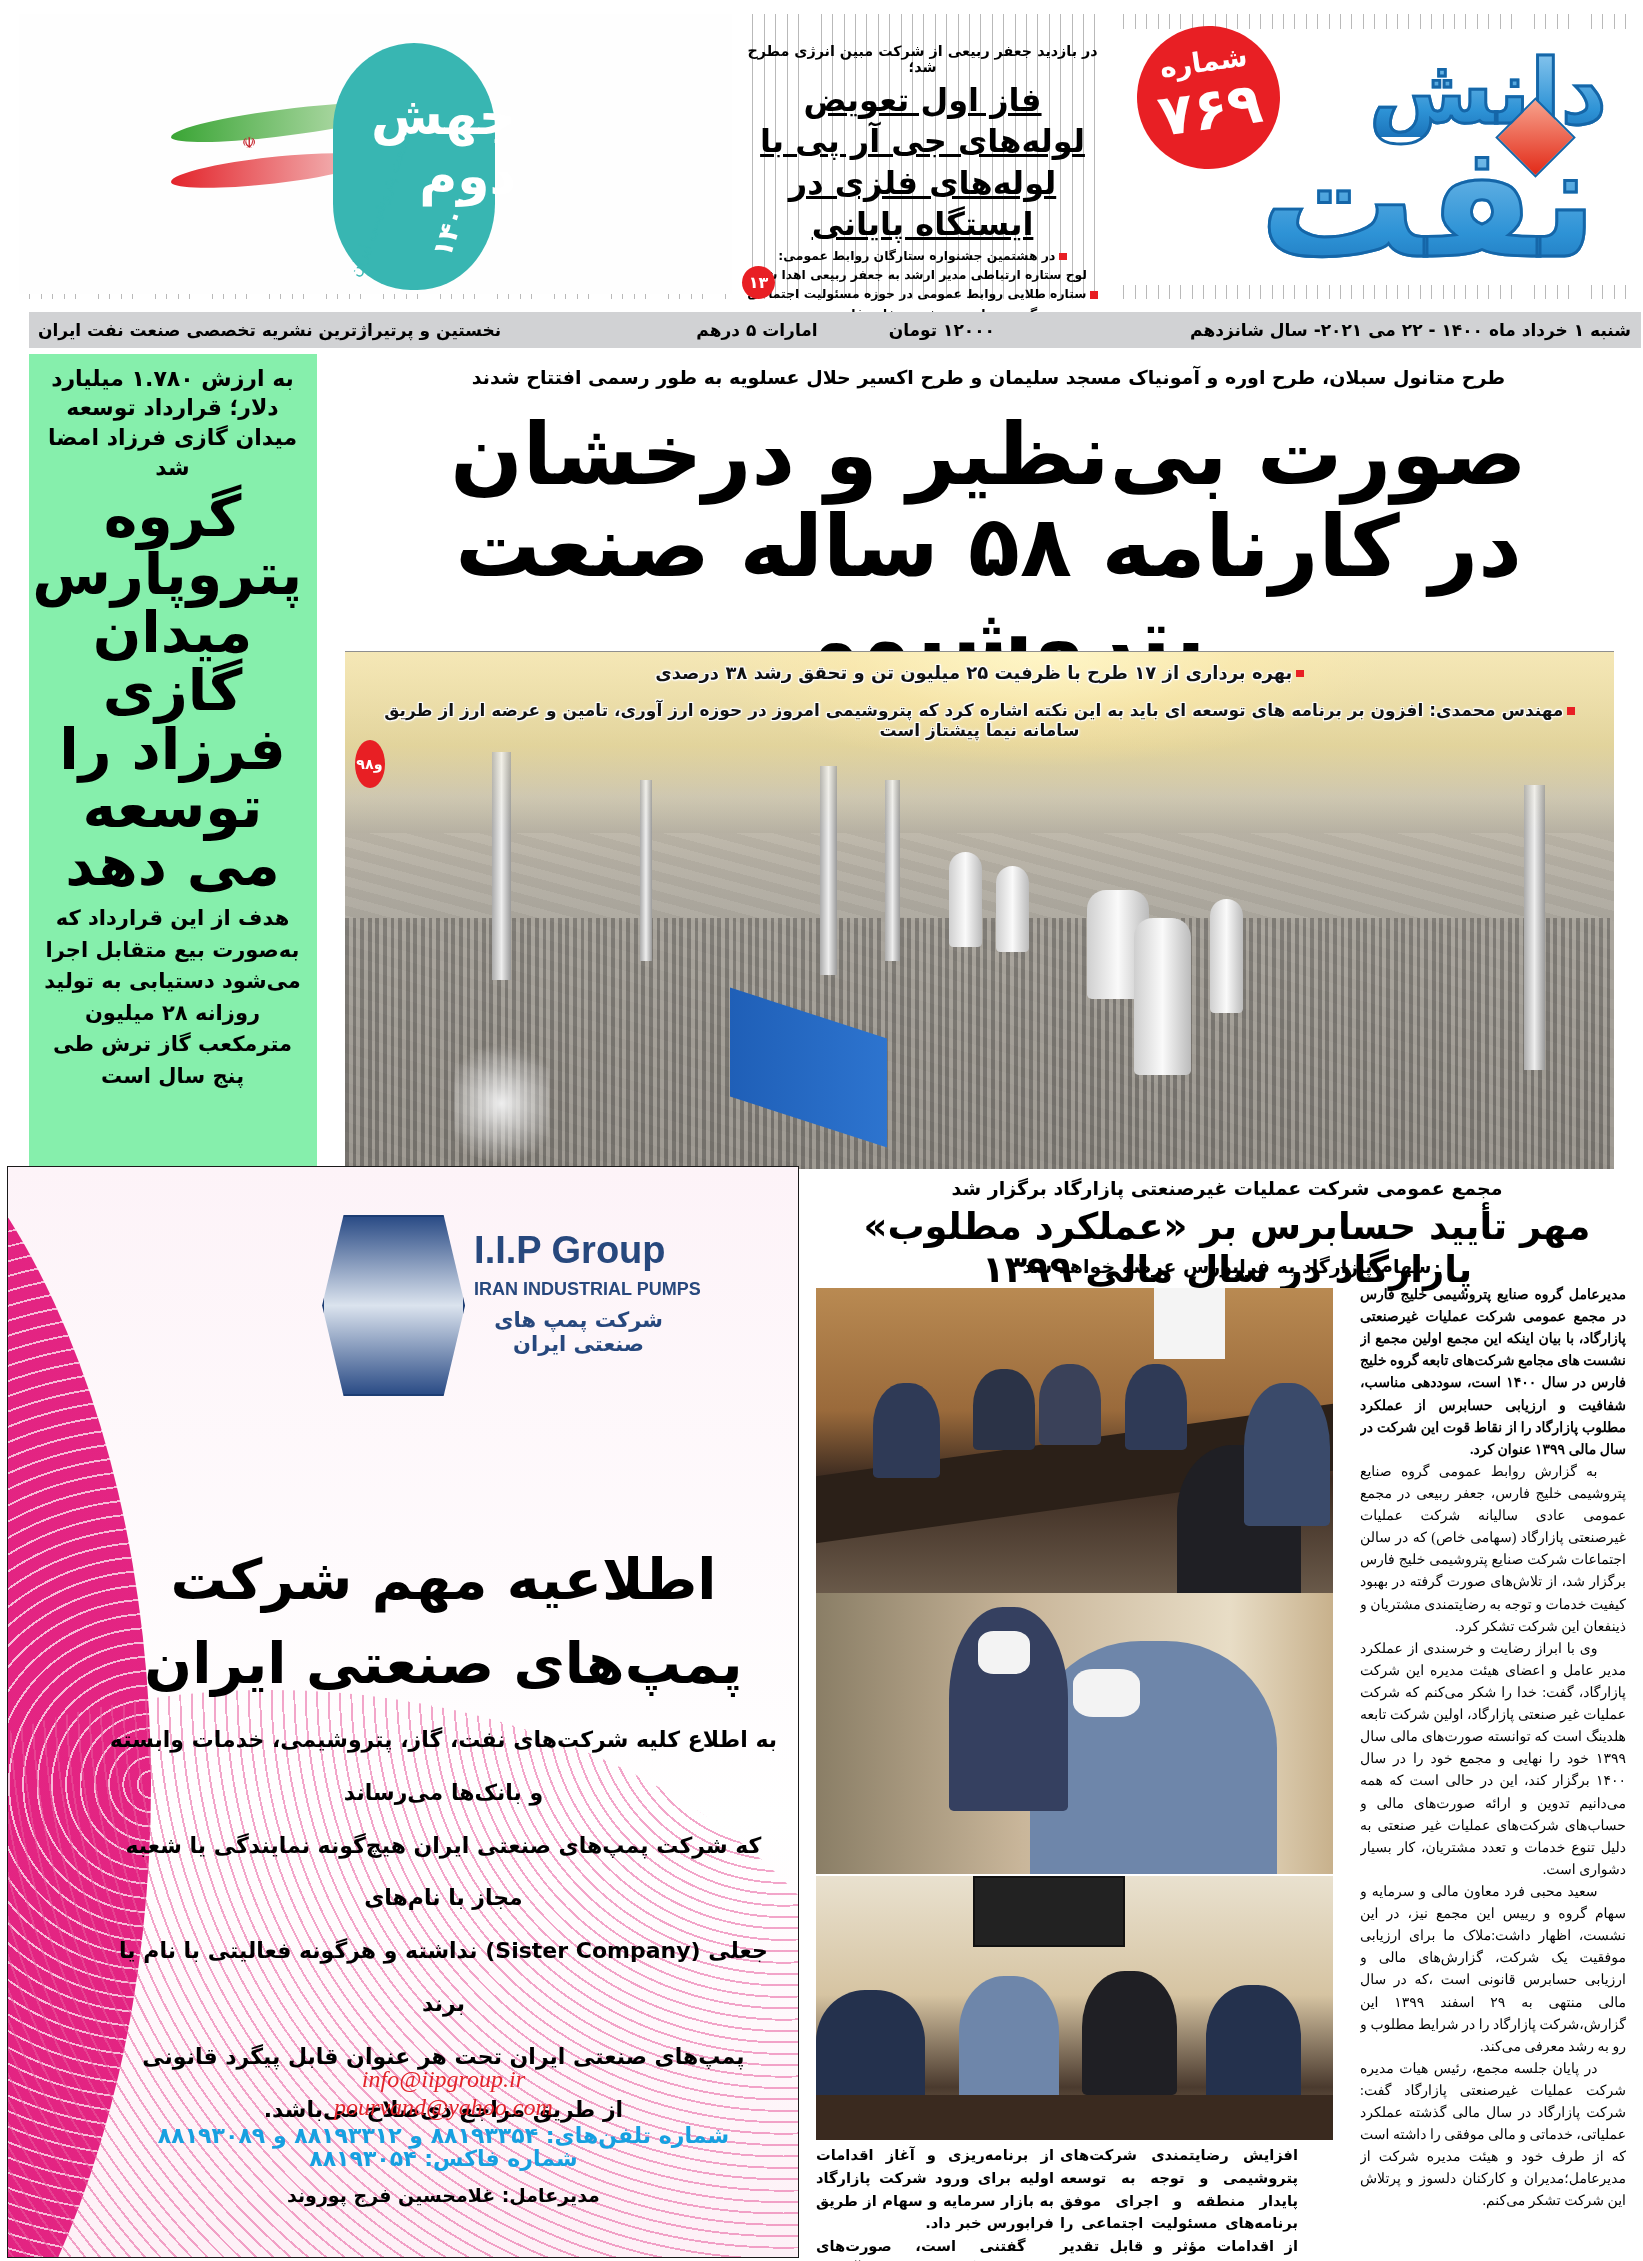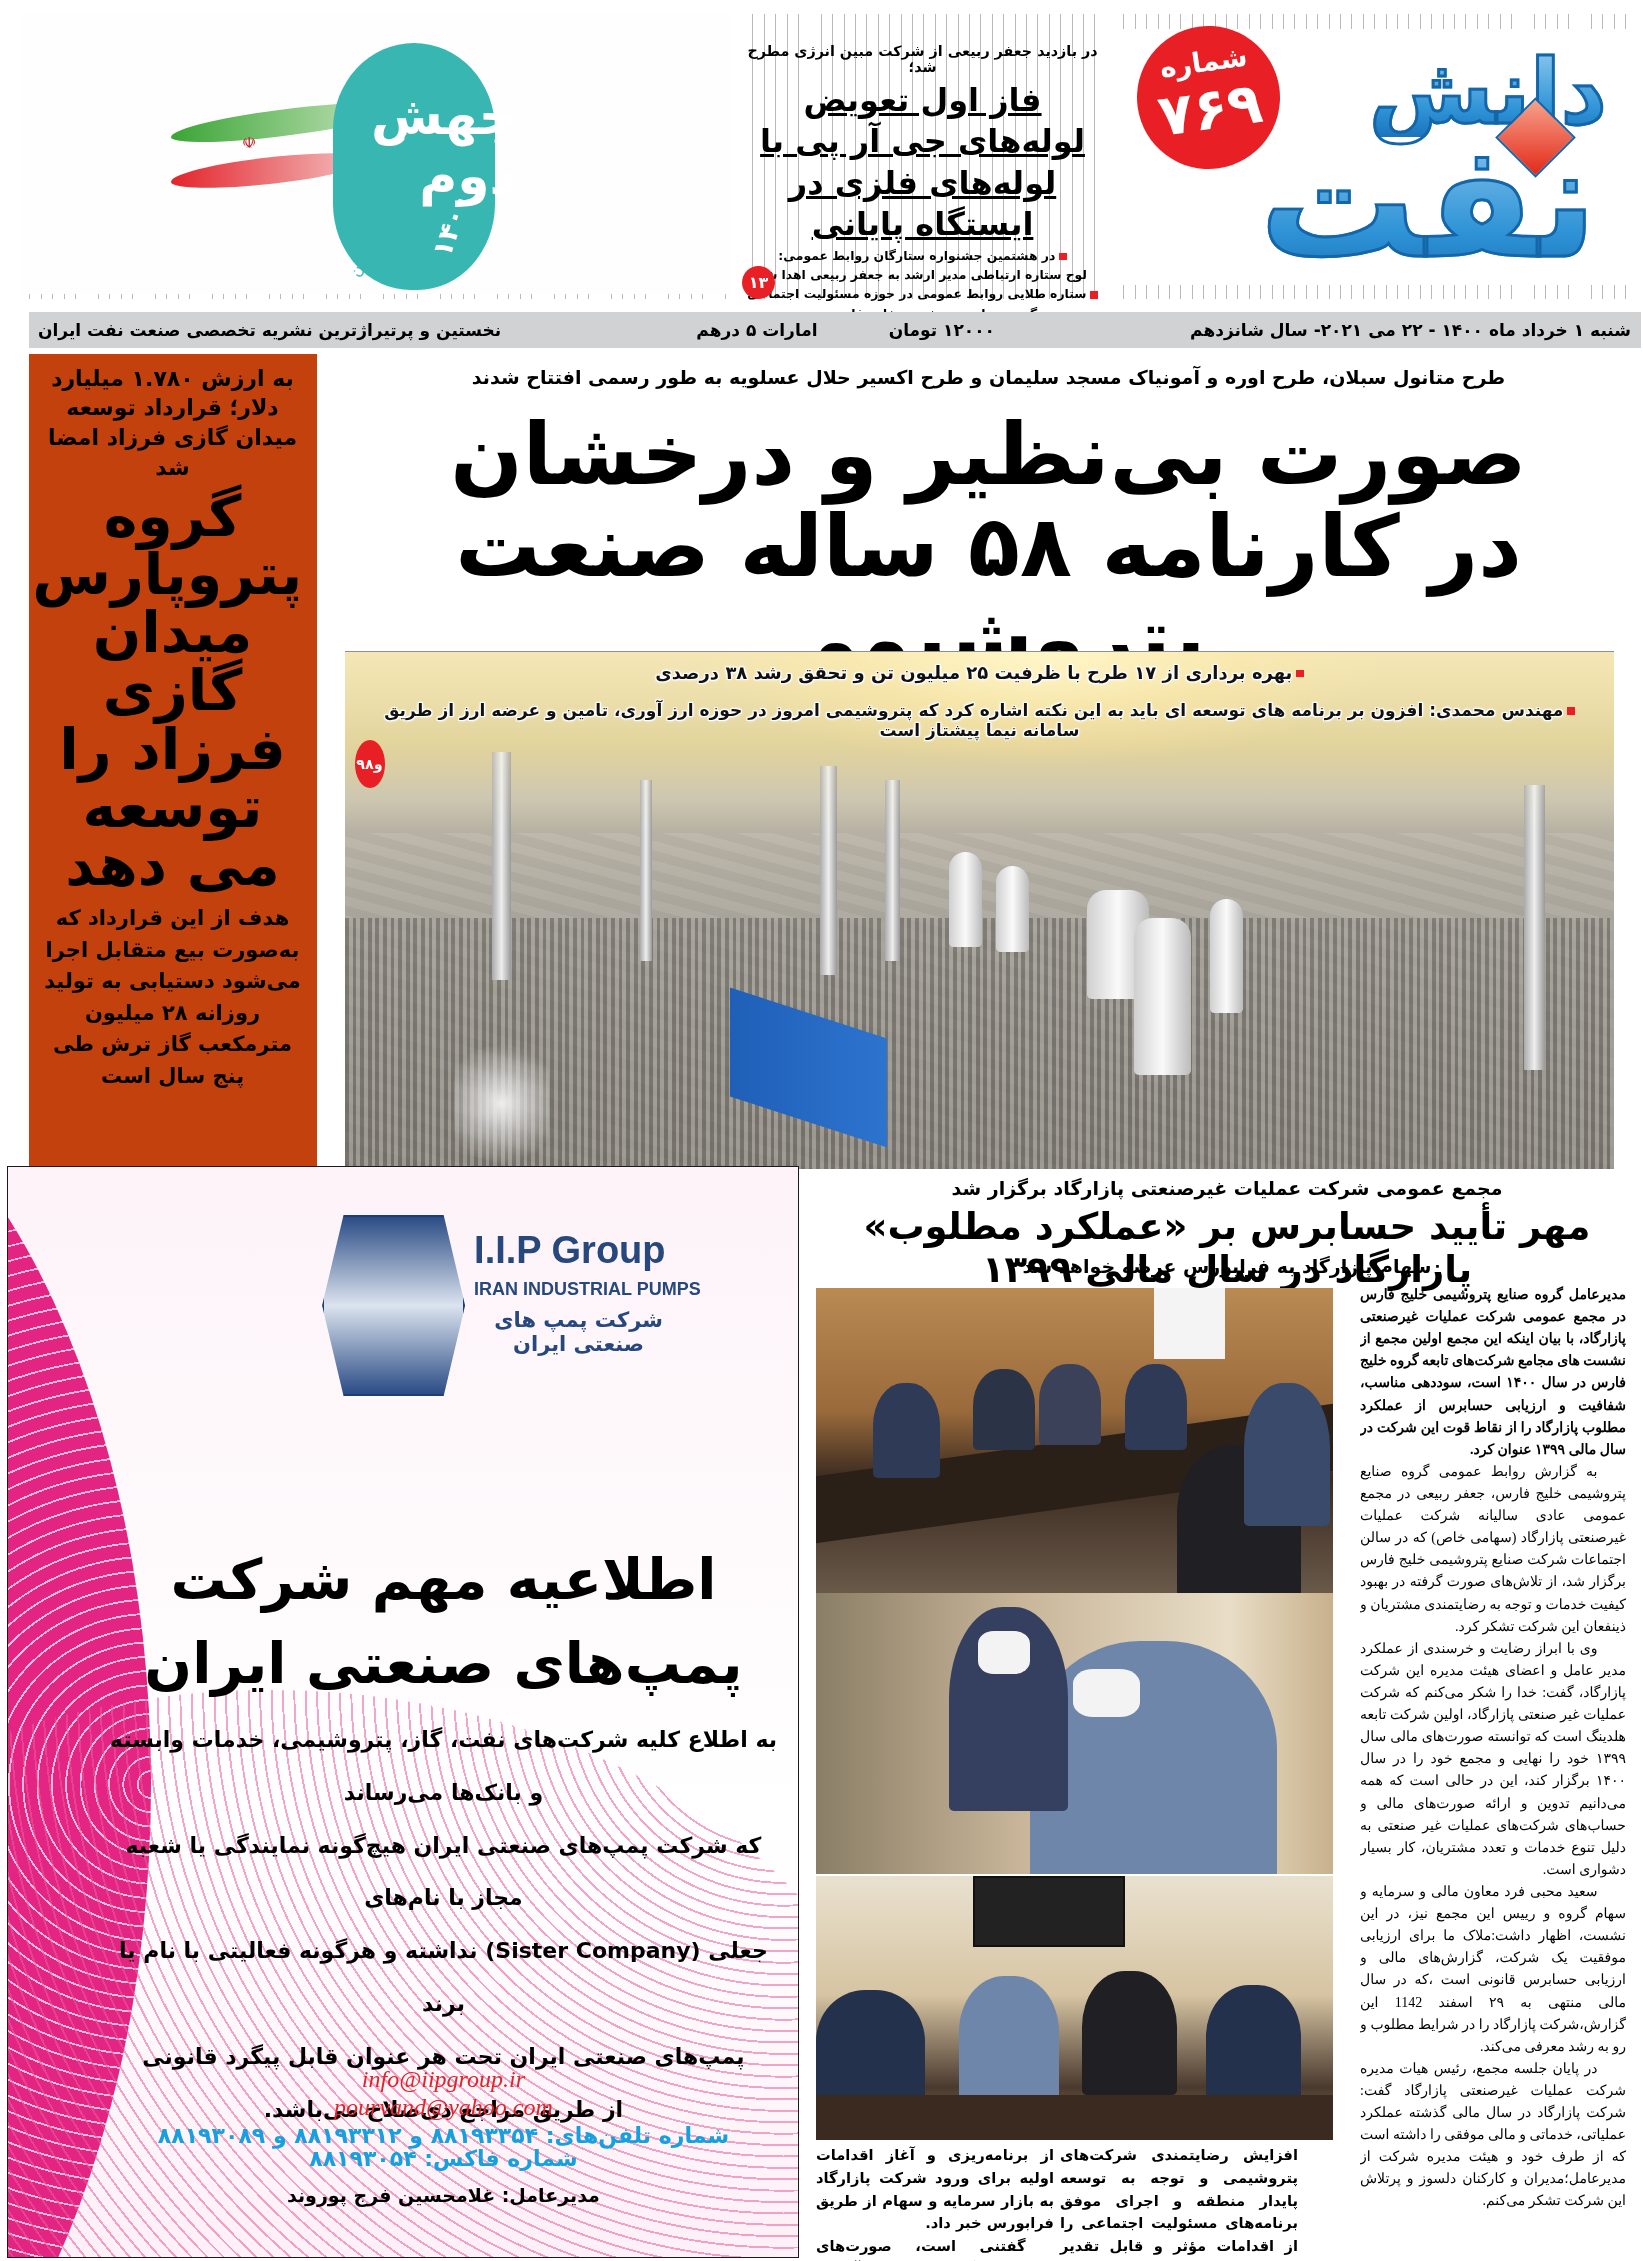--- a/index.html
+++ b/index.html
@@ -89,21 +89,21 @@
   .lead-sub {
     position: absolute; right: 14.3px; left: 14.3px; text-align: center; color: #111; font-weight: bold;
     text-shadow: 0 0 3.8px #fff, 0 0 3.8px #fff, 0 0 1.9px #fff, 1px 1px 0 #fff, -1px -1px 0 #fff, 1px -1px 0 #fff, -1px 1px 0 #fff;
   }
   #lead-sub-1 { top: 9.5px; font-size: 18px; }
   #lead-sub-2 { top: 48px; font-size: 17px; }
   #lead-page { left: 9.5px; top: 88px; width: 30px; height: 48px; border-radius: 50%; font-size: 14.3px; line-height: 48px; }
 
   
   #farzad-box {
-    left: 28.5px; top: 354px; width: 288px; height: 844px; background: #c2410c;
+    left: 28.5px; top: 354px; width: 288px; height: 844px; background: #86efac;
     text-align: center; padding: 9.5px 14.3px 0;
   }
   .fz-kicker { font-size: 22px; font-weight: bold; line-height: 1.35; }
   .fz-title { font-size: 57px; font-weight: bold; line-height: 1.02; margin-top: 4.8px; }
   .fz-body { font-size: 21px; font-weight: bold; line-height: 1.5; margin-top: 9.5px; }
   #fz-page { left: 43px; bottom: 10.5px; width: 33px; height: 20px; border-radius: 50%; font-size: 11.4px; line-height: 20px; }
 
   
   #ad {
     left: 7.1px; top: 1166px; width: 792px; height: 1092px; border: 1.9px solid #1a1a1a;
@@ -290,21 +290,21 @@
   <div class="person" style="left:143px; top:100px; width:100px; height:124px; background:#6e86aa;"></div>
   <div class="person" style="left:266px; top:95px; width:95px; height:124px; background:#1f1f24;"></div>
   <div class="person" style="left:390px; top:109px; width:95px; height:114px; background:#24314d;"></div>
   <div style="position:absolute; left:0; top:219px; width:517px; height:45px; background:#3a2a1f;"></div>
 </div>
 
 <div id="pz-col-right" class="abs">
   <p class="lead">مدیرعامل گروه صنایع پتروشیمی خلیج فارس در مجمع عمومی شرکت عملیات غیرصنعتی پازارگاد، با بیان اینکه این مجمع اولین مجمع از نشست های مجامع شرکت‌های تابعه گروه خلیج فارس در سال ۱۴۰۰ است، سوددهی مناسب، شفافیت و ارزیابی حسابرس از عملکرد مطلوب پازارگاد را از نقاط قوت این شرکت در سال مالی ۱۳۹۹ عنوان کرد.</p>
   <p>به گزارش روابط عمومی گروه صنایع پتروشیمی خلیج فارس، جعفر ربیعی در مجمع عمومی عادی سالیانه شرکت عملیات غیرصنعتی پازارگاد (سهامی خاص) که در سالن اجتماعات شرکت صنایع پتروشیمی خلیج فارس برگزار شد، از تلاش‌های صورت گرفته در بهبود کیفیت خدمات و توجه به رضایتمندی مشتریان و ذینفعان این شرکت تشکر کرد.</p>
   <p>وی با ابراز رضایت و خرسندی از عملکرد مدیر عامل و اعضای هیئت مدیره این شرکت پازارگاد، گفت: خدا را شکر می‌کنم که شرکت عملیات غیر صنعتی پازارگاد، اولین شرکت تابعه هلدینگ است که توانسته صورت‌های مالی سال ۱۳۹۹ خود را نهایی و مجمع خود را در سال ۱۴۰۰ برگزار کند، این در حالی است که همه می‌دانیم تدوین و ارائه صورت‌های مالی و حساب‌های شرکت‌های عملیات غیر صنعتی به دلیل تنوع خدمات و تعدد مشتریان، کار بسیار دشواری است.</p>
-  <p>سعید محبی فرد معاون مالی و سرمایه و سهام گروه و رییس این مجمع نیز، در این نشست، اظهار داشت:ملاک ما برای ارزیابی موفقیت یک شرکت، گزارش‌های مالی و ارزیابی حسابرس قانونی است ،که در سال مالی منتهی به ۲۹ اسفند 1142 این گزارش،شرکت پازارگاد را در شرایط مطلوب و رو به رشد معرفی می‌کند.</p>
+  <p>سعید محبی فرد معاون مالی و سرمایه و سهام گروه و رییس این مجمع نیز، در این نشست، اظهار داشت:ملاک ما برای ارزیابی موفقیت یک شرکت، گزارش‌های مالی و ارزیابی حسابرس قانونی است ،که در سال مالی منتهی به ۲۹ اسفند ۱۳۹۹ این گزارش،شرکت پازارگاد را در شرایط مطلوب و رو به رشد معرفی می‌کند.</p>
   <p>در پایان جلسه مجمع، رئیس هیات مدیره شرکت عملیات غیرصنعتی پازارگاد گفت: شرکت پازارگاد در سال مالی گذشته عملکرد عملیاتی، خدماتی و مالی موفقی را داشته است که از طرف خود و هیئت مدیره شرکت از مدیرعامل؛مدیران و کارکنان دلسوز و پرتلاش این شرکت تشکر می‌کنم.</p>
 
 </div>
 
 <div id="pz-col-mid" class="pz-bottom-col">
   <p>افزایش رضایتمندی شرکت‌های پتروشیمی و توجه به توسعه پایدار منطقه و اجرای موفق برنامه‌های مسئولیت اجتماعی را از اقدامات مؤثر و قابل تقدیر این شرکت در سال مالی ۱۳۹۹ عنوان کرد.رئیس هیات مدیره پازارگاد همچنین</p>
 </div>
 <div id="pz-col-left" class="pz-bottom-col">
   <p>از برنامه‌ریزی و آغاز اقدامات اولیه برای ورود شرکت پازارگاد به بازار سرمایه و سهام از طریق فرابورس خبر داد.</p>
   <p>گفتنی است، صورت‌های مالی پازارگاد با اکثریت آرا به تصویب اعضای مجمع رسید.</p>

